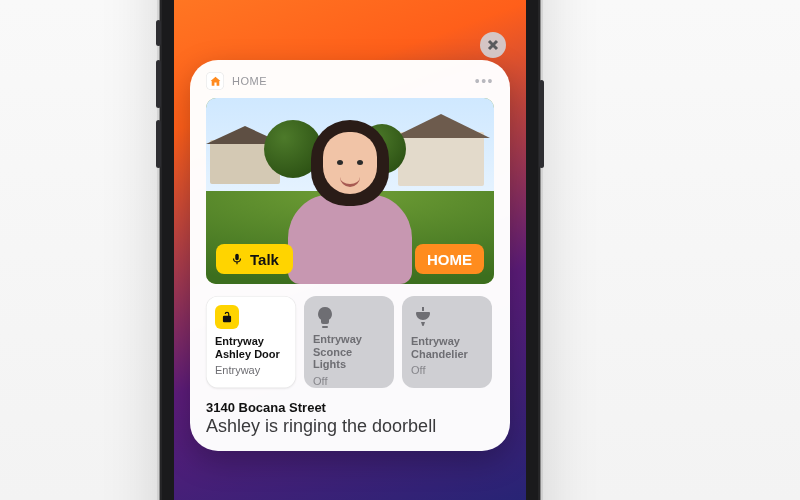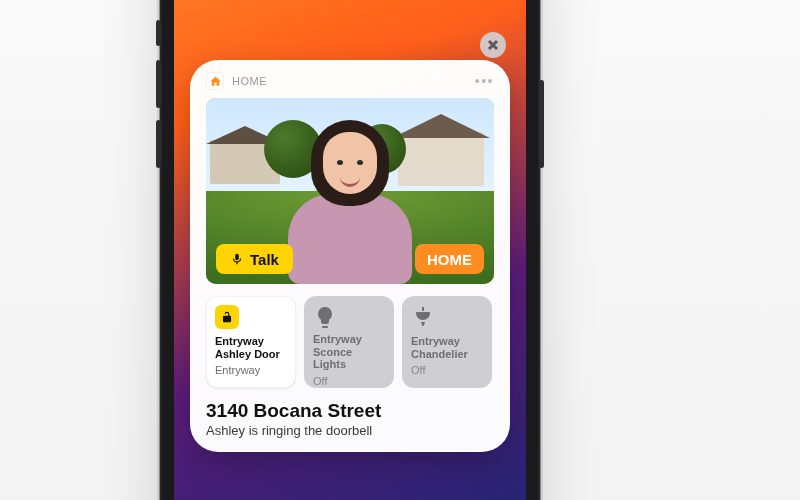--- a/index.html
+++ b/index.html
@@ -54,22 +54,22 @@
   .tile .t-title{font-size:11px;font-weight:700;line-height:1.15;color:#111}
   .tile.off .t-title{color:#6e6e73}
   .tile .t-title .l2{display:block}
   .tile .t-state{font-size:11px;color:#6e6e73;font-weight:500}
   .tile.off .t-state{color:#86868b}
   .lock-ic{width:24px;height:24px;border-radius:6px;background:#ffd400;display:flex;align-items:center;justify-content:center}
   .lock-ic svg{width:14px;height:14px;fill:#111}
   .bulb-ic svg,.chand-ic svg{width:24px;height:24px;fill:#6e6e73}
   
   .foot{margin-top:12px}
-  .foot .addr{font-size:19px;font-weight:700;color:#111}
-  .foot .msg{font-size:13px;color:#3a3a3c;margin-top:1px}
+  .foot .addr{font-size:13px;font-weight:700;color:#111}
+  .foot .msg{font-size:18px;color:#3a3a3c;margin-top:1px}
 </style>
 </head>
 <body>
 
 <div class="stage">
   <div class="phone">
     <div class="side-btn power"></div>
     <div class="side-btn vol1"></div>
     <div class="side-btn vol2"></div>
     <div class="side-btn mute"></div>

